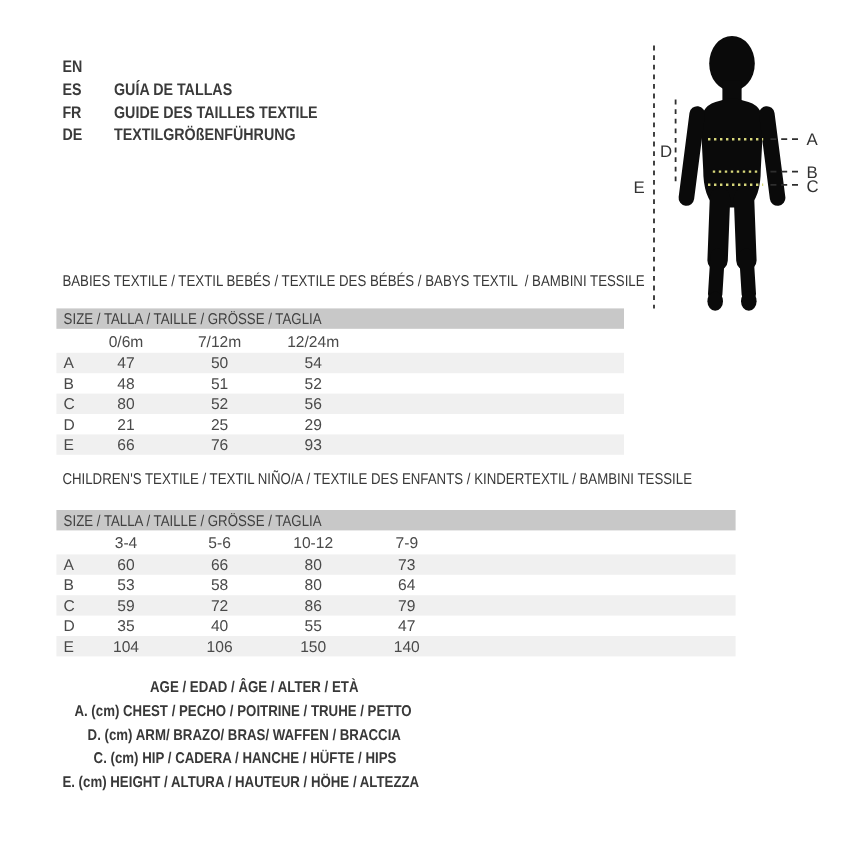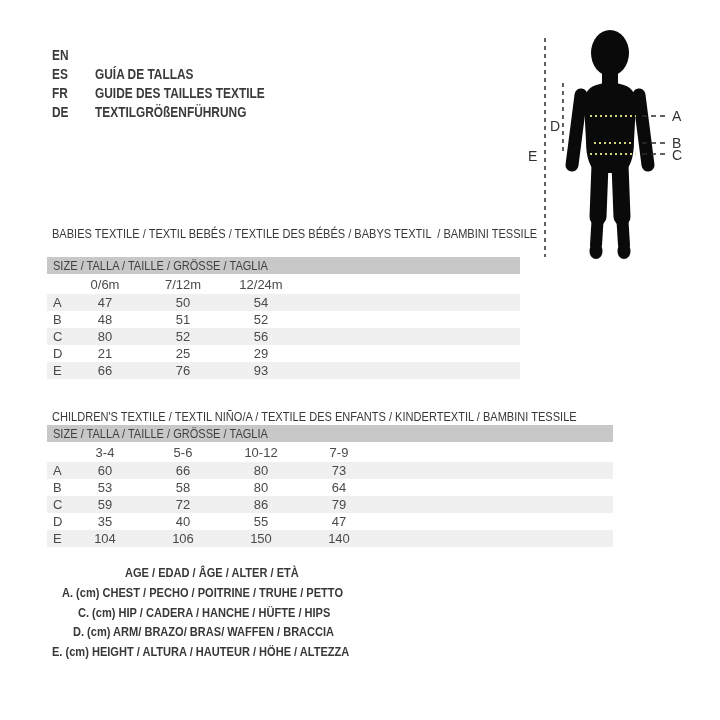--- a/index.html
+++ b/index.html
@@ -135,21 +135,21 @@
       <span class="cell">29</span>
     </div>
     <div class="grid-b t-row zebra">
       <span class="cell label">E</span>
       <span class="cell">66</span>
       <span class="cell">76</span>
       <span class="cell">93</span>
     </div>
   </div>
 
-  <div class="heading" style="top:410px;">
+  <div class="heading" style="top:392px;">
     <span class="cond">CHILDREN'S TEXTILE / TEXTIL NIÑO/A / TEXTILE DES ENFANTS / KINDERTEXTIL / BAMBINI TESSILE</span>
   </div>
 
   <div class="table" style="top:425px;width:566px;">
     <div class="size-bar">
       <span class="cond">SIZE / TALLA / TAILLE / GRÖSSE / TAGLIA</span>
     </div>
     <div class="grid-c cols-row">
       <span class="cell label"></span>
       <span class="cell">3-4</span>
@@ -190,18 +190,18 @@
       <span class="cell">104</span>
       <span class="cell">106</span>
       <span class="cell">150</span>
       <span class="cell">140</span>
     </div>
   </div>
 
   <div class="legend">
     <div><span class="cond">AGE / EDAD / ÂGE / ALTER / ETÀ</span></div>
     <div><span class="cond">A. (cm) CHEST / PECHO / POITRINE / TRUHE / PETTO</span></div>
+    <div><span class="cond">D. (cm) ARM/ BRAZO/ BRAS/ WAFFEN / BRACCIA</span></div>
     <div><span class="cond">C. (cm) HIP / CADERA / HANCHE / HÜFTE / HIPS</span></div>
-    <div><span class="cond">D. (cm) ARM/ BRAZO/ BRAS/ WAFFEN / BRACCIA</span></div>
     <div><span class="cond">E. (cm) HEIGHT / ALTURA / HAUTEUR / HÖHE / ALTEZZA</span></div>
   </div>
 
 </div>
 
 </body></html>

